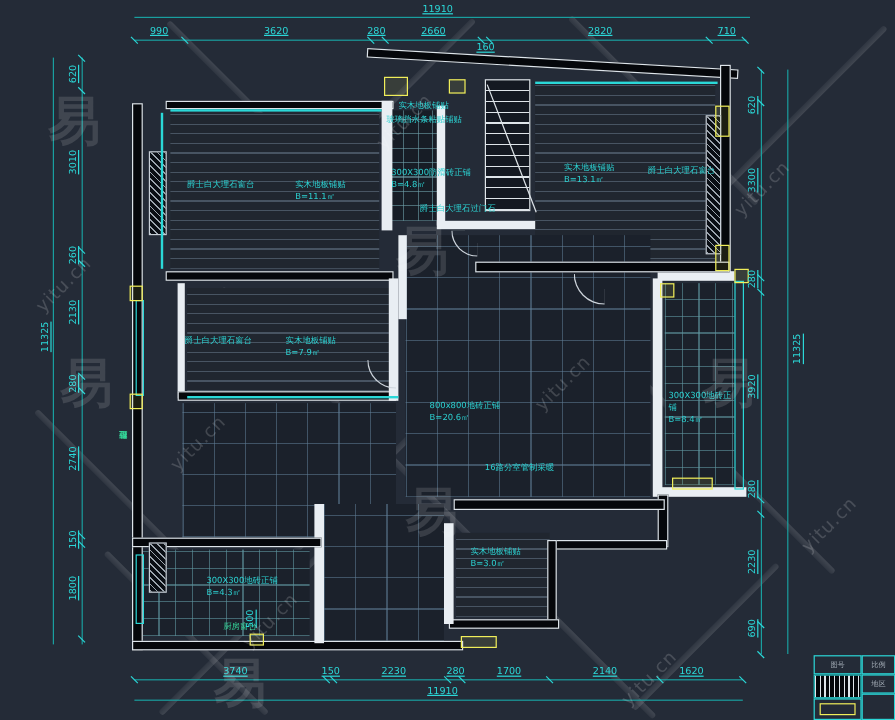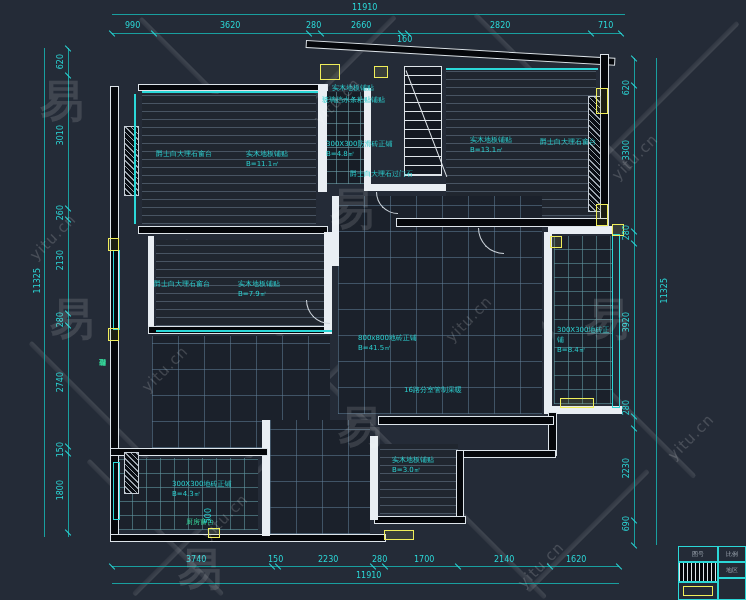--- a/index.html
+++ b/index.html
@@ -28,21 +28,21 @@
   .diag{position:absolute;background:#dfe5ea;height:1px;transform-origin:left center;}
   
   .cy{position:absolute;background:#2bd8d8;}
   .cybox{position:absolute;border:1px solid #2bd8d8;box-sizing:border-box;}
   .yel{position:absolute;border:1px solid #f0ee5a;background:rgba(240,238,90,.10);box-sizing:border-box;}
   .arc{position:absolute;border:1px solid #cfd6dd;border-top:none;border-right:none;
        border-radius:0 0 0 100%;box-sizing:border-box;}
   
   .dl{position:absolute;background:#199f9f;}
   .tk{position:absolute;width:8px;height:1px;background:#2bd8d8;transform:rotate(45deg);}
-  .dt{position:absolute;color:#2bd8d8;font-size:8px;white-space:nowrap;}
+  .dt{position:absolute;color:#2bd8d8;font-size:8px;white-space:nowrap;text-decoration:underline;}
   .vt{writing-mode:vertical-rl;transform:rotate(180deg);}
   
   .lb{position:absolute;color:#2cd2d2;font-size:7px;line-height:1.4;white-space:nowrap;}
   .lb div{white-space:nowrap;}
   .gn{color:#36d89b;}
   .vlb{writing-mode:vertical-rl;transform:rotate(180deg);}
   
   .wmt{position:absolute;color:rgba(255,255,255,.17);font-size:15px;letter-spacing:1px;
        transform:rotate(-45deg);white-space:nowrap;pointer-events:none;}
   .wmg{position:absolute;color:rgba(255,255,255,.13);font-size:44px;font-weight:700;pointer-events:none;}
@@ -162,21 +162,21 @@
     <div>B=13.1㎡</div>
   </div>
   <div class="lb" style="left:540px;top:138px">爵士白大理石窗台</div>
   <div class="lb" style="left:154px;top:280px">爵士白大理石窗台</div>
   <div class="lb" style="left:238px;top:280px">
     <div>实木地板铺贴</div>
     <div>B=7.9㎡</div>
   </div>
   <div class="lb" style="left:358px;top:334px">
     <div>800x800地砖正铺</div>
-    <div>B=41.5㎡</div>
+    <div>B=20.6㎡</div>
   </div>
   <div class="lb" style="left:404px;top:386px">16路分室管制采暖</div>
   <div class="lb" style="left:557px;top:326px;width:54px;white-space:normal">
     <div style="white-space:normal">300X300地砖正铺</div>
     <div>B=8.4㎡</div>
   </div>
   <div class="lb" style="left:172px;top:480px">
     <div>300X300地砖正铺</div>
     <div>B=4.3㎡</div>
   </div>

